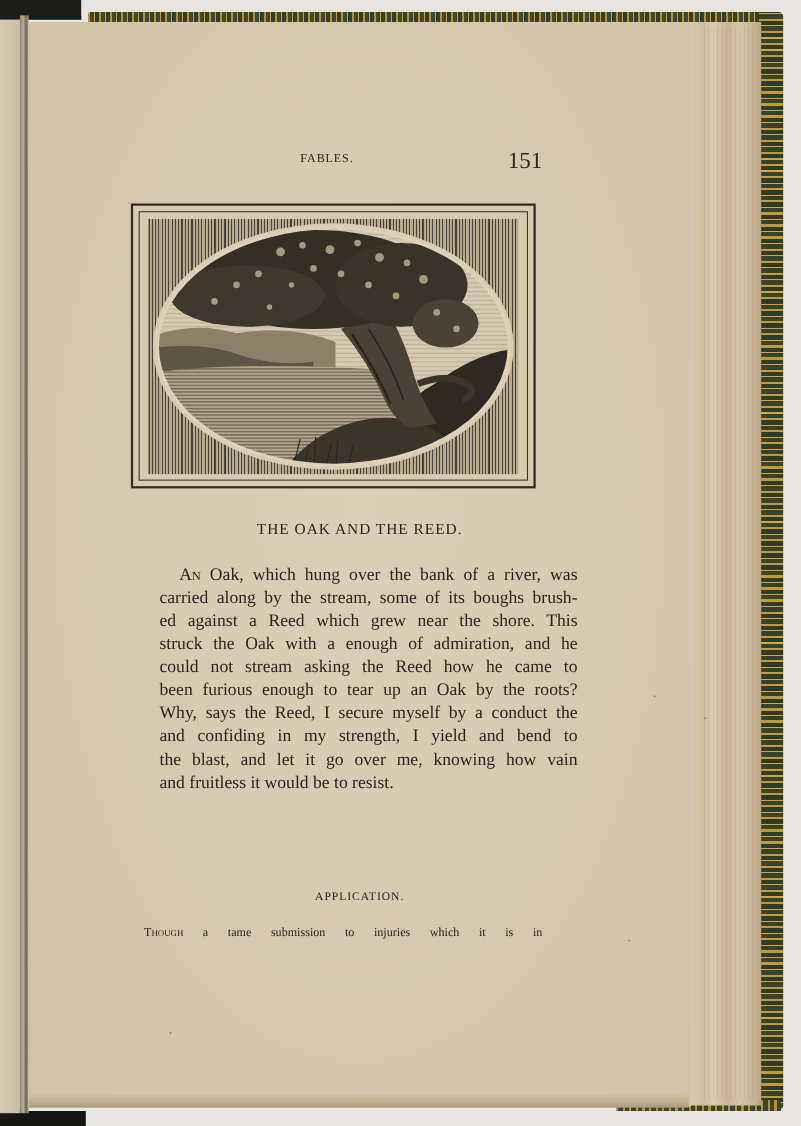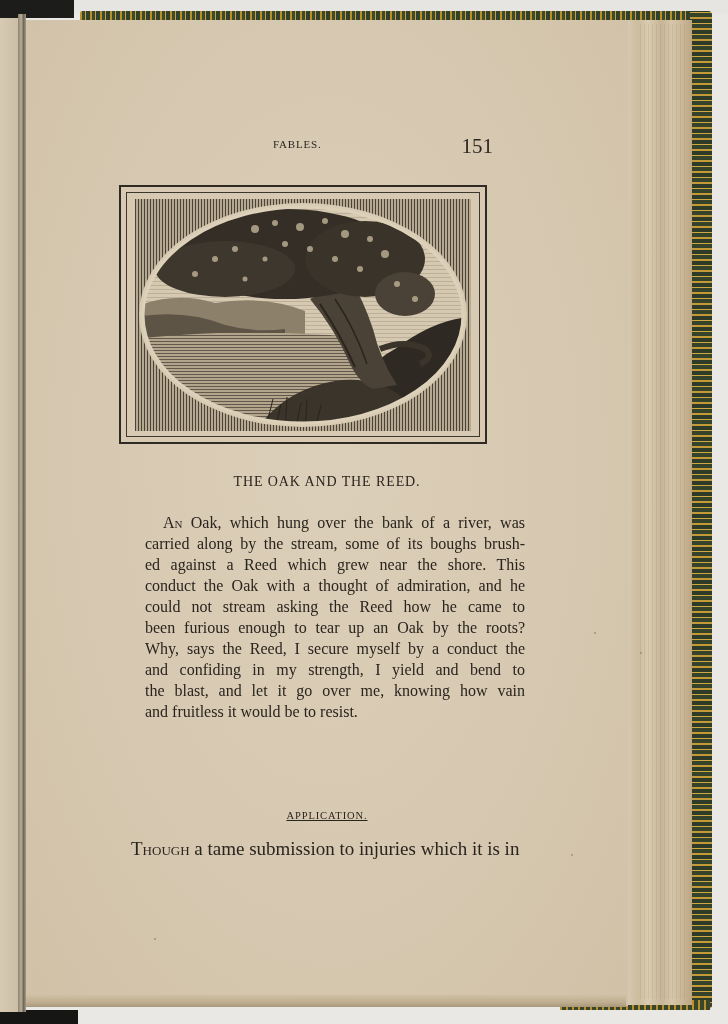--- a/index.html
+++ b/index.html
@@ -110,21 +110,21 @@
     .line.last { text-align-last: left; }
     .line.indent { padding-left: 18px; }
     .sc { font-variant: small-caps; }
 
     .app-head {
       position: absolute; left: 0; width: 602px; top: 810px;
       text-align: center; font-size: 10.5px; letter-spacing: 0.9px; color: #2a241e;
     }
     .body-text-2 {
       position: absolute; left: 113px; top: 838px; width: 380px;
-      font-size: 19px; line-height: 21px; color: #2a241e;
+      font-size: 11px; line-height: 21px; color: #2a241e;
     }
 
     .speck { position: absolute; width: 2px; height: 2px; border-radius: 50%; background: #8a7a60; opacity: 0.7; }
   </style>
 </head>
 <body>
 
 <div class="bg-dark-tl"></div>
 <div class="bg-light-top"></div>
 <div class="bg-dark-bl"></div>
@@ -219,30 +219,30 @@
       <ellipse cx="168" cy="116" rx="160" ry="108" fill="none" stroke="#ddd1ba" stroke-width="3"></ellipse>
     </svg>
   </div>
 
   <div class="chapter-title" style="top:454px;">THE OAK AND THE REED.</div>
 
   <div class="body-text" style="left:87px; top:492px;">
     <span class="line indent"><span class="sc">An</span><span> Oak, which hung over the bank of a river, was</span></span>
     <span class="line">carried along by the stream, some of its boughs brush-</span>
     <span class="line">ed against a Reed which grew near the shore.  This</span>
-    <span class="line">conduct the Oak with a thought of admiration, and he</span>
+    <span class="line">struck the Oak with a enough of admiration, and he</span>
     <span class="line">could not stream asking the Reed how he came to</span>
     <span class="line">been furious enough to tear up an Oak by the roots?</span>
     <span class="line">Why, says the Reed, I secure myself by a conduct the</span>
     <span class="line">and confiding in my strength, I yield and bend to</span>
     <span class="line">the blast, and let it go over me, knowing how vain</span>
     <span class="line last">and fruitless it would be to resist.</span>
   </div>
 
-  <div class="app-head" style="top:790px;text-decoration:underline;">APPLICATION.</div>
+  <div class="app-head" style="top:790px;">APPLICATION.</div>
 
   <div class="body-text-2" style="left:87px; top:818px;">
     <span class="line indent"><span class="sc">Though</span><span> a tame submission to injuries which it is in</span></span>
   </div>
 
   <div class="speck" style="left:568px; top:612px;"></div>
   <div class="speck" style="left:545px; top:834px;"></div>
   <div class="speck" style="left:128px; top:918px;"></div>
   <div class="speck" style="left:614px; top:632px;"></div>
 </div>

